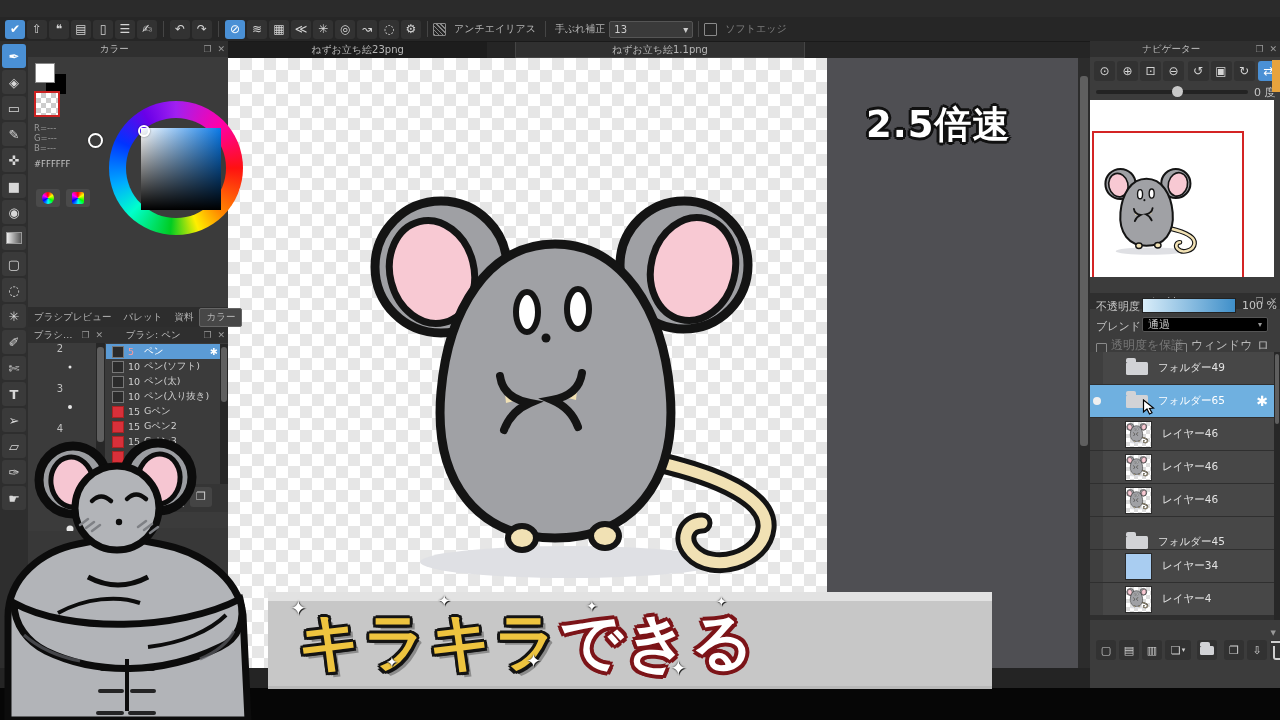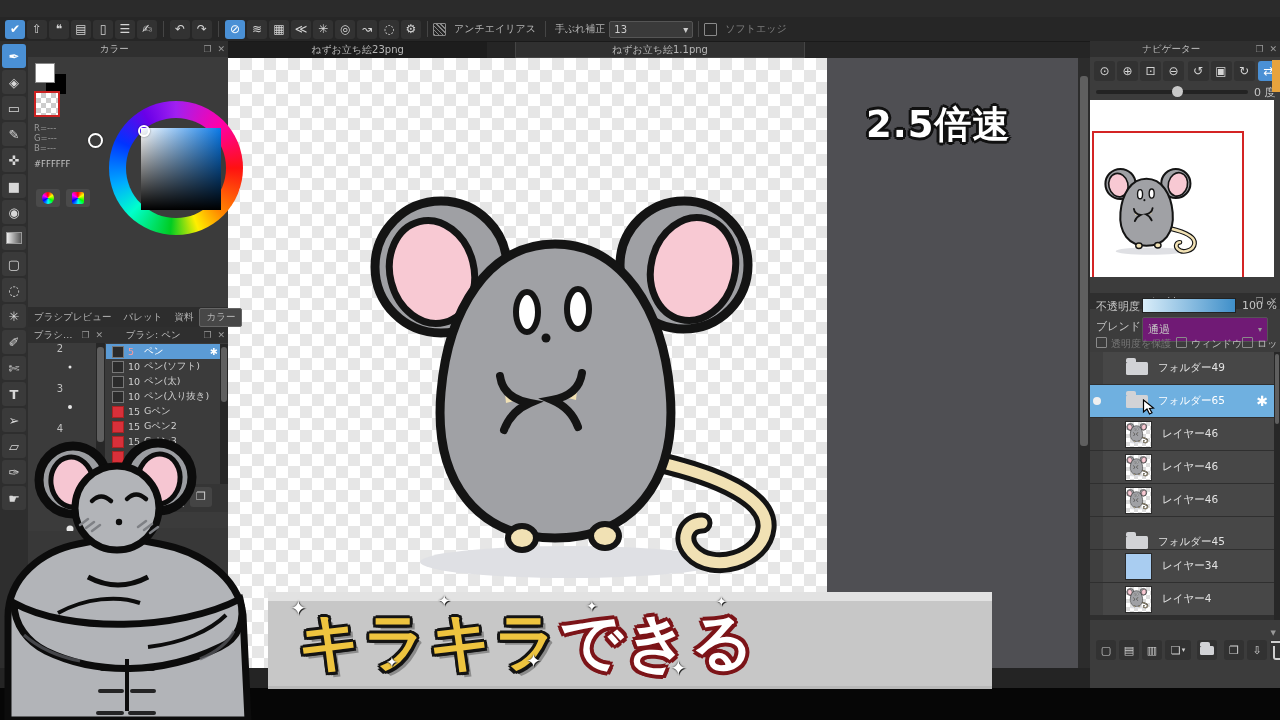--- a/index.html
+++ b/index.html
@@ -87,21 +87,21 @@
   .folder{width:22px;height:13px;background:#d2d3d6;border-radius:1.5px;position:relative;margin-left:23px;flex:0 0 auto;}
   .folder:before{content:"";position:absolute;top:-4px;left:0;width:10px;height:4px;background:#d2d3d6;border-radius:2px 2px 0 0;}
   .lthumb{width:25px;height:25px;margin-left:22px;flex:0 0 auto;background:conic-gradient(#ddd 25%,#fff 0 50%,#ddd 0 75%,#fff 0);background-size:8px 8px;border:1px solid #2a2a2a;position:relative;overflow:hidden;}
   .lthumb.fill{background:#a9cdf1;}
   .lfbtn{position:absolute;width:20px;height:20px;border-radius:3px;background:#323232;color:#d0d0d0;font-size:11px;display:flex;align-items:center;justify-content:center;}
   .trash{width:11px;height:12px;border:2px solid #cfcfcf;border-top:none;border-radius:0 0 3px 3px;position:relative;margin-top:5px;}
   .trash:before{content:"";position:absolute;top:-5px;left:-4px;right:-4px;height:2px;background:#cfcfcf;}
   .slider{height:4px;background:#232323;border-radius:2px;position:absolute;}
   .sliderthumb{position:absolute;width:11px;height:11px;border-radius:50%;background:#c9c9c9;top:-4px;}
   .rptxt{position:absolute;font-size:11px;color:#c5c5c5;white-space:nowrap;text-align:right;}
-  .chk{font-size:10px;color:#b9b9b9;display:flex;align-items:flex-start;position:absolute;}
+  .chk{font-size:12px;color:#b9b9b9;display:flex;align-items:flex-end;position:absolute;}
   
   #statusbar{left:0;top:668px;width:1090px;height:20px;background:#242424;z-index:20;display:flex;align-items:center;}
   #statusbar span{font-size:9.5px;color:#a8a8a8;white-space:nowrap;}
   
   #caption{left:268px;top:592px;width:724px;height:97px;z-index:40;
      background:linear-gradient(to bottom,#e2e2e2 0 9px,#c7c7c7 9px 94px,#b8b8b8 94px);overflow:visible;}
   #captxt{position:absolute;left:30px;top:8px;white-space:nowrap;font-weight:bold;font-size:62px;letter-spacing:2px;}
   .gold{color:#eec43f;position:relative;
      text-shadow:3px 0 0 #141414,-3px 0 0 #141414,0 3px 0 #141414,0 -3px 0 #141414,2.5px 2.5px 0 #141414,-2.5px 2.5px 0 #141414,2.5px -2.5px 0 #141414,-2.5px -2.5px 0 #141414,5px 5px 0 rgba(0,0,0,.3);}
   .redout{color:#fff;
@@ -467,21 +467,21 @@
 
     <div class="phead abs" style="left:0;top:236px;width:190px;">
       <span class="ttl">レイヤー</span>
       <span class="phico">❐</span>
       <span class="phico">✕</span>
     </div>
     <div class="rptxt" style="left:6px;top:258px;">不透明度</div>
     <div class="abs" style="left:52px;top:257px;width:92px;height:13px;border:1px solid #222;background:linear-gradient(to right,#d9edf9,#3f8fc9);"></div>
     <div class="rptxt" style="left:152px;top:258px;">100 %</div>
     <div class="rptxt" style="left:6px;top:278px;">ブレンド</div>
-    <div class="abs" style="left:52px;top:276px;width:126px;height:25px;background:#701a75;border:1px solid #555;border-radius:2px;display:flex;align-items:center;justify-content:space-between;padding:0 5px;box-sizing:border-box;">
+    <div class="abs" style="left:52px;top:276px;width:126px;height:15px;background:#000000;border:1px solid #555;border-radius:2px;display:flex;align-items:center;justify-content:space-between;padding:0 5px;box-sizing:border-box;">
       <span class="rptxt" style="position:static;">通過</span>
       <span style="font-size:8px;color:#999;">▾</span>
     </div>
     <div class="chk" style="left:6px;top:296px;color:#777;">
       <span class="cbox" style="width:9px;height:9px;"></span>
         <span>透明度を保護</span>
     </div>
     <div class="chk" style="left:86px;top:296px;">
       <span class="cbox" style="width:9px;height:9px;"></span>
         <span>ウィンドウ</span>

